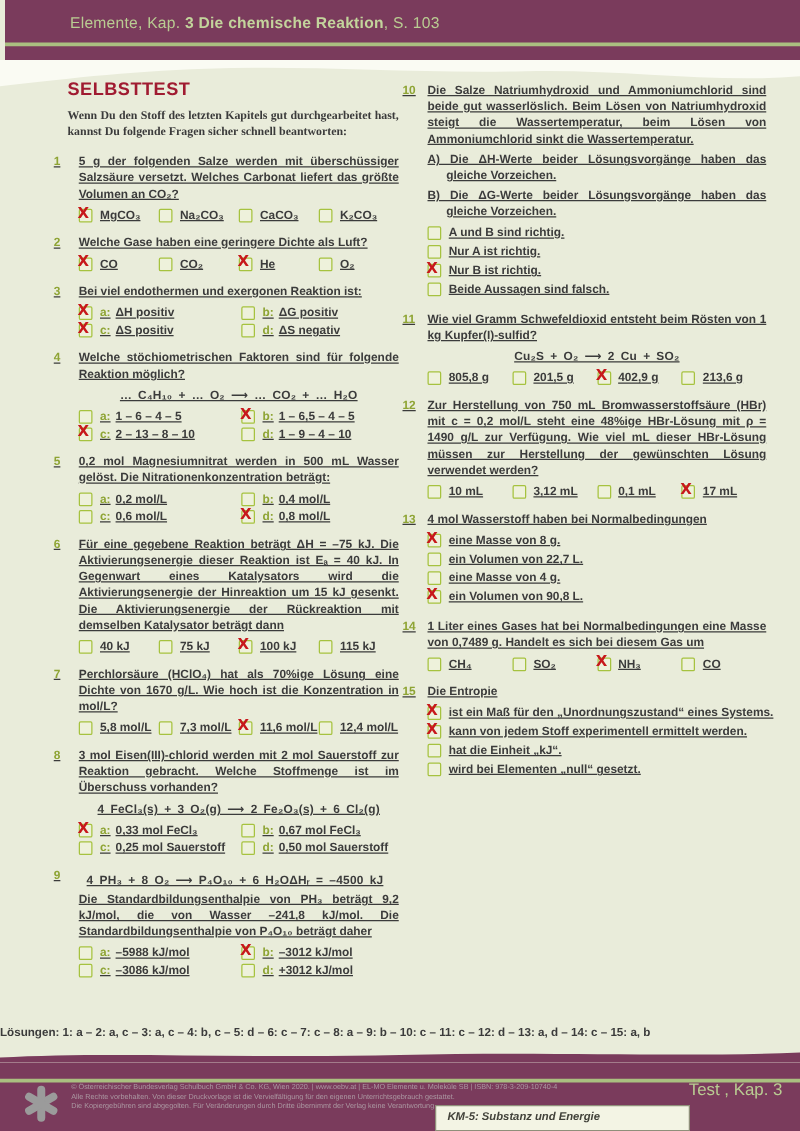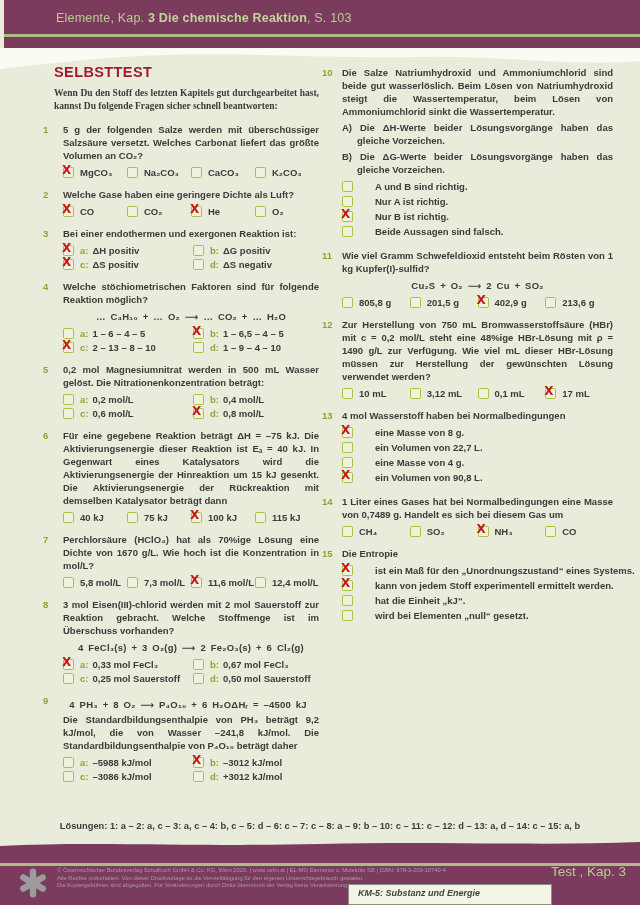--- a/index.html
+++ b/index.html
@@ -10,40 +10,40 @@
   .header-title{position:absolute;left:52px;top:11px;font-size:12.5px;color:#b9cc92;letter-spacing:.2px;}
   .header-title b{font-weight:700;color:#c3d49c;}
   .header-line{position:absolute;left:0;top:34px;width:640px;height:3px;background:#aabf80;}
   .top-wave{position:absolute;top:48px;left:0;}
   
   .col{position:absolute;top:66px;font-size:9.5px;line-height:13px;}
   .col-left{left:43px;width:276px;}
   .col-right{left:322px;width:291px;}
   .page-title{margin:0 0 8px 11px;font-size:14.5px;font-weight:700;color:#a01b31;letter-spacing:.4px;}
   .intro{margin:0 0 10px 11px;font-weight:600;text-align:justify;font-family:Liberation Serif, serif;}
-  .question{display:flex;margin-bottom:9px;}
+  .question{display:flex;margin-bottom:9px;text-decoration:underline;}
   .qnum{width:20px;flex:none;font-weight:700;color:#8ea434;}
   .qbody{flex:1;min-width:0;}
   .qtext{margin:0 0 2px 0;font-weight:600;text-align:justify;}
   .statement{margin:3px 0;font-weight:600;padding-left:15px;text-indent:-15px;text-align:justify;}
   .equation{display:flex;justify-content:center;font-weight:700;margin:4px 0 2px 0;letter-spacing:.2px;word-spacing:2px;}
   .eqright{font-weight:700;margin-right:6px;}
   .opts{margin-top:4px;}
   .opts.row4{display:grid;grid-template-columns:repeat(4,1fr);}
   .opts.grid2{display:grid;grid-template-columns:130px 1fr;row-gap:1px;}
-  .opts.list .opt{margin-bottom:2px;gap:16px;}
+  .opts.list .opt{margin-bottom:2px;}
   .opt{display:flex;align-items:center;height:13px;font-weight:600;}
   .cb{width:9px;height:9px;flex:none;border:1.4px solid #a6c23f;background:#eef1db;border-radius:1.5px;
       margin-right:6px;position:relative;cursor:pointer;}
   .cb .xmark{position:absolute;left:-2px;top:-4.5px;font-family:"DejaVu Sans",sans-serif;font-weight:700;
       font-size:12px;line-height:12px;color:#c7181b;}
   .letter{color:#8ea434;margin-right:4px;}
   .lab{color:#3b3b3b;white-space:nowrap;}
   
-  .solutions{position:absolute;left:0;top:821px;width:640px;text-align:center;font-size:9.3px;font-weight:600;color:#3b3b3b;}
+  .solutions{position:absolute;left:0;top:821px;width:640px;font-size:9.3px;font-weight:600;color:#3b3b3b;}
   
   .bottom-wave{position:absolute;top:838px;left:0;}
   .footer{position:absolute;top:850px;left:0;width:640px;height:55px;background:#7a3b5c;}
   .footer-line{position:absolute;left:0;top:13px;width:640px;height:3px;background:#aabf80;}
   .logo{position:absolute;left:17px;top:17px;}
   .copyright{position:absolute;left:57px;top:17px;font-size:5.8px;line-height:7.6px;color:#ab98a2;}
   .km-box{position:absolute;left:348px;top:34px;width:204px;height:21px;background:#f3f4e4;border:1px solid #8f8f7a;
       box-sizing:border-box;font-size:9px;font-style:italic;font-weight:600;color:#42423a;padding:3px 0 0 9px;}
   .tab-label{position:absolute;right:14px;top:14px;font-size:13.5px;color:#b9cc92;margin-left:28px;}
 </style>
@@ -113,21 +113,21 @@
             <div class="opt">
               <span class="cb"></span>
               <span class="lab">O₂</span>
             </div>
           </div>
         </div>
       </div>
       <div class="question">
         <span class="qnum">3</span>
         <div class="qbody">
-          <p class="qtext">Bei einer endothermen und exergonen Reaktion ist:</p>
+          <p class="qtext">Bei viel endothermen und exergonen Reaktion ist:</p>
           <div class="opts grid2">
             <div class="opt">
               <span class="cb checked">
                 <span class="xmark">X</span>
               </span>
               <span class="letter">a:</span>
               <span class="lab">ΔH positiv</span>
             </div>
             <div class="opt">
               <span class="cb"></span>

